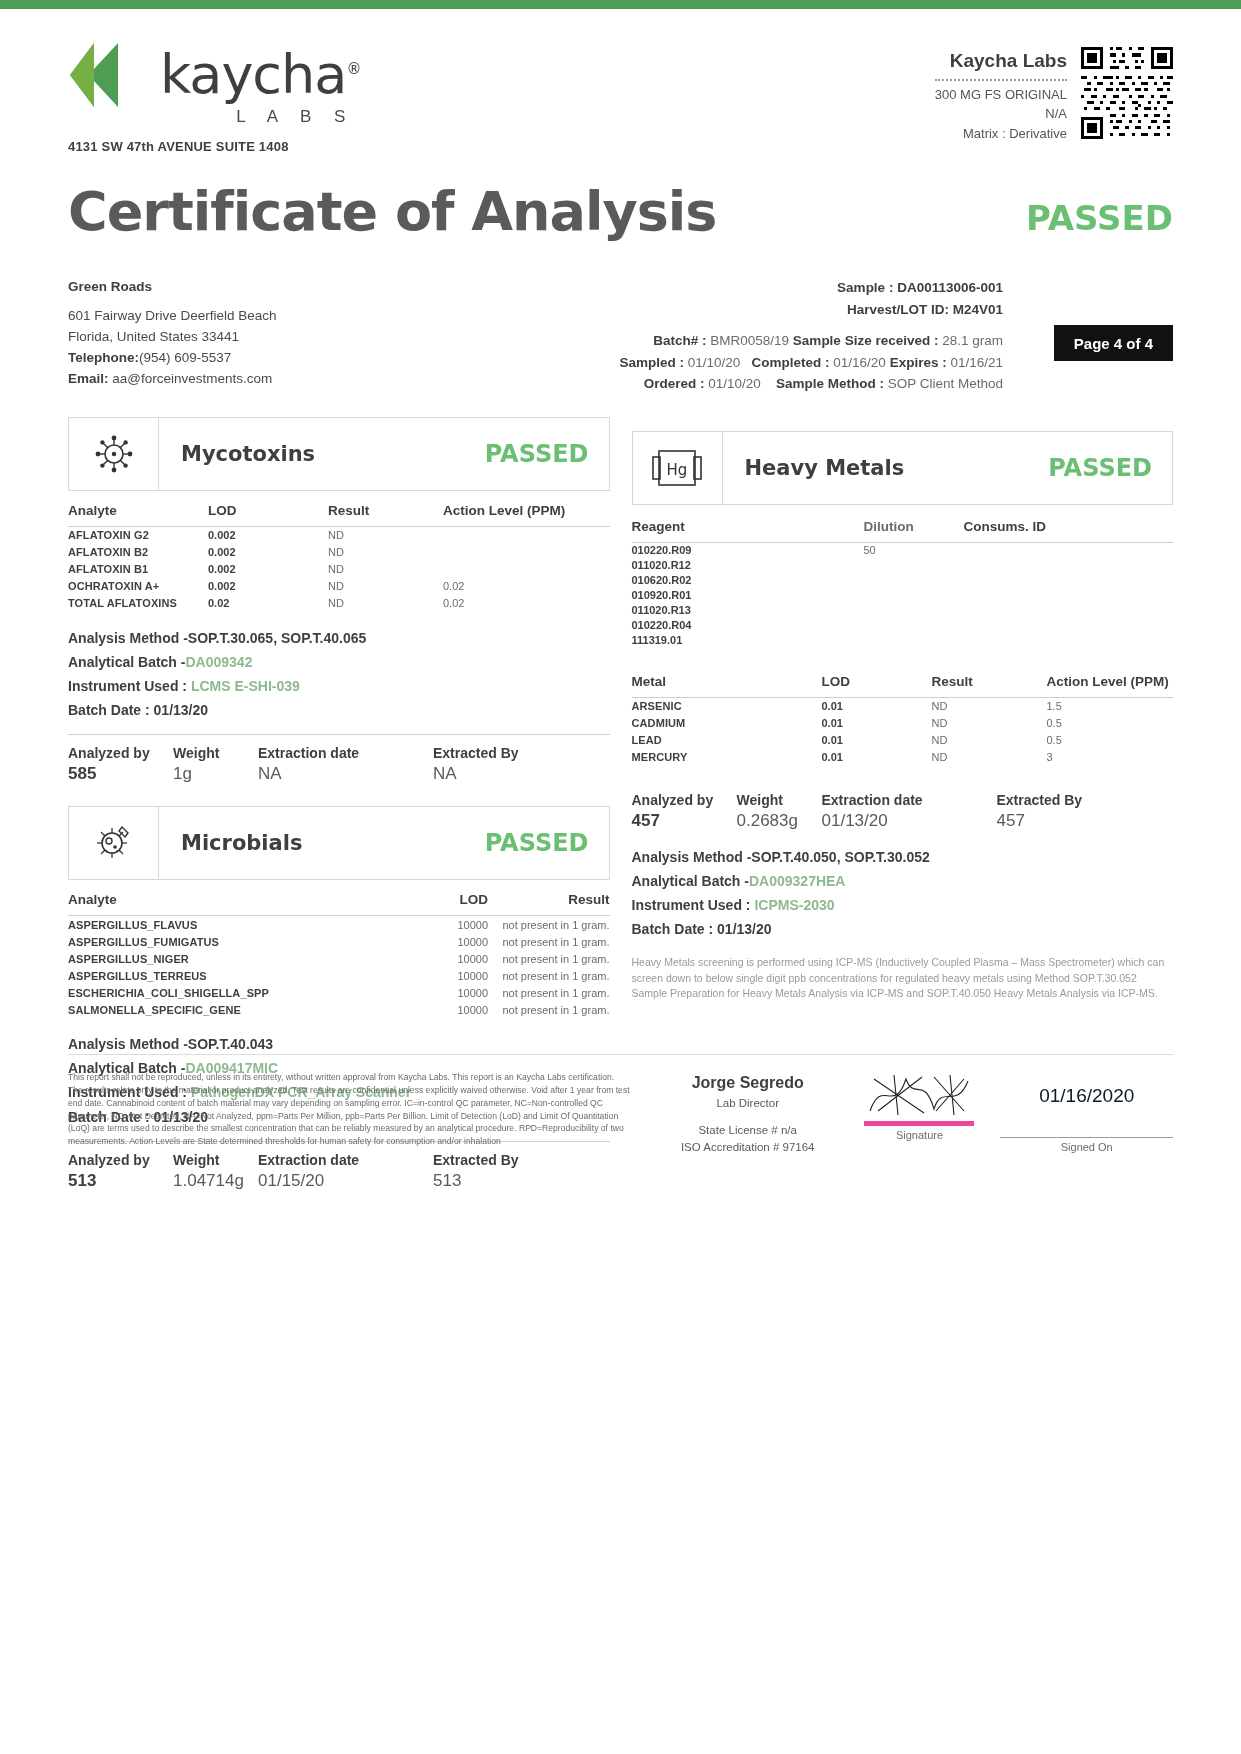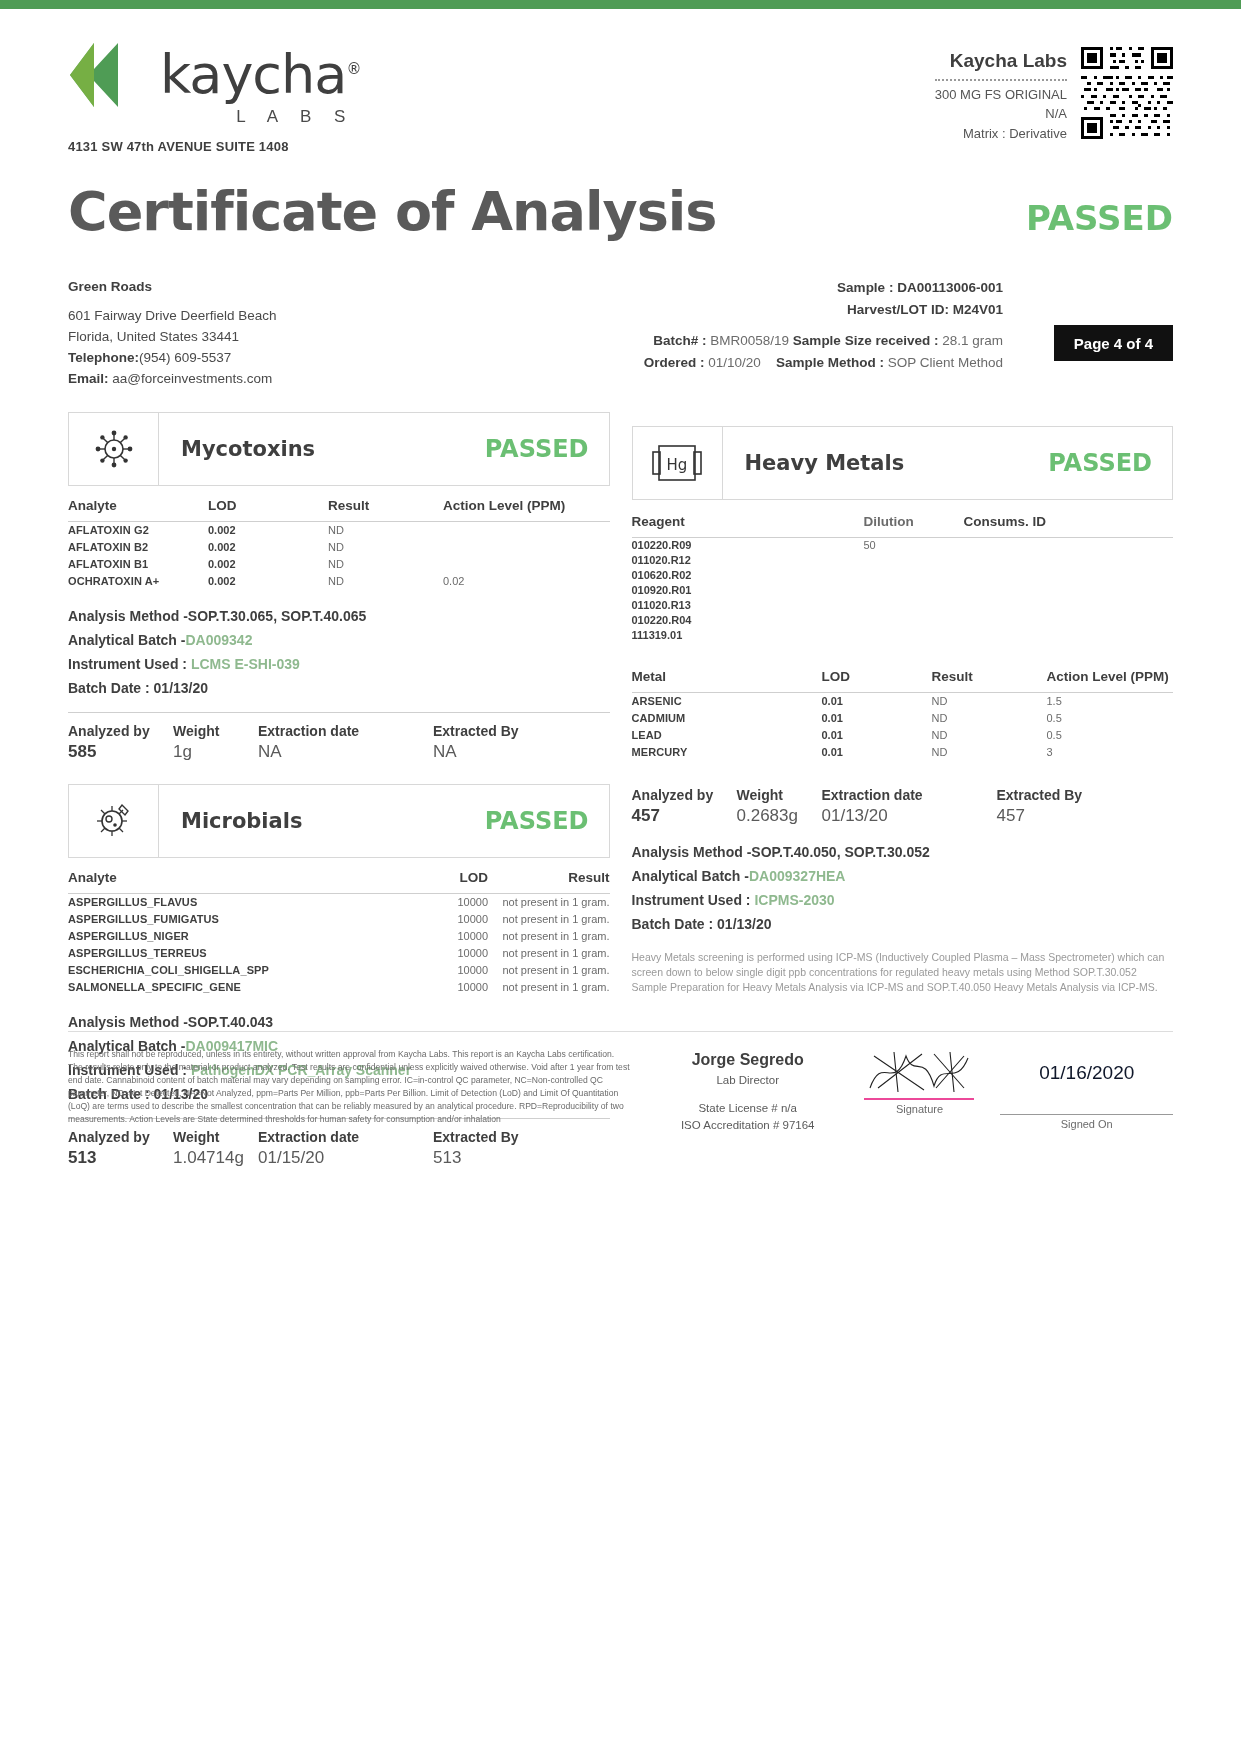--- a/index.html
+++ b/index.html
@@ -78,21 +78,21 @@
   .rg-c3 { flex:1; }
 
   .note { font-size:10.5px; color:#9a9a9a; line-height:1.45; margin-top:14px; }
 
   
   .footer { position:absolute; left:68px; right:68px; bottom:34px; border-top:1px solid #ddd; padding-top:16px; display:flex; gap:26px; align-items:flex-start;}
   .fdisc { width:620px; font-size:8.6px; color:#6b6b6b; line-height:1.5; }
   .fsign { text-align:center; font-size:11.5px; color:#5a5a5a; line-height:1.5; width:200px;}
   .fsign .nm { font-size:16px; font-weight:bold; color:#3f3f3f; }
   .sigbox { width:120px; text-align:center; }
-  .sig-line { border-top:2px solid #ec4899; margin-top:44px; font-size:11px; color:#6b6b6b; padding-top:3px;}
+  .sig-line { border-top:5px solid #ec4899; margin-top:44px; font-size:11px; color:#6b6b6b; padding-top:3px;}
   .datebox { width:190px; text-align:center; }
   .date-val { font-size:19px; color:#0f172a; padding-top:14px;}
   .date-line { border-top:1px solid #999; margin-top:30px; font-size:11px; color:#6b6b6b; padding-top:3px;}
 </style>
 </head>
 <body>
 
 <div class="topbar"></div>
 
 <div class="page">
@@ -247,20 +247,29 @@
       <div><span class="b">Sample :</span> <span class="b">DA00113006-001</span></div>
       <div><span class="b">Harvest/LOT ID:</span> <span class="b">M24V01</span></div>
       <div style="height:10px"></div>
       <div>
         <span class="b">Batch# :</span>
         <span class="v">BMR0058/19</span>
         <span class="b">Sample Size received :</span>
         <span class="v">28.1 gram</span>
       </div>
       <div>
+        <span class="b">Sampled :</span>
+        <span class="v">01/10/20</span>
+        &nbsp;
+        <span class="b">Completed :</span>
+        <span class="v">01/16/20</span>
+        <span class="b">Expires :</span>
+        <span class="v">01/16/21</span>
+      </div>
+      <div>
         <span class="b">Ordered :</span>
         <span class="v">01/10/20</span>
         &nbsp;&nbsp;
         <span class="b">Sample Method :</span>
         <span class="v">SOP Client Method</span>
       </div>
     </div>
     <div class="info-right">
       <div class="page-badge">Page 4 of 4</div>
     </div>
@@ -325,20 +334,26 @@
             </tr>
             <tr>
               <td class="an">AFLATOXIN B1</td>
               <td class="num">0.002</td>
               <td class="res">ND</td>
               <td class="res"></td>
             </tr>
             <tr>
               <td class="an">OCHRATOXIN A+</td>
               <td class="num">0.002</td>
+              <td class="res">ND</td>
+              <td class="res">0.02</td>
+            </tr>
+            <tr>
+              <td class="an">TOTAL AFLATOXINS</td>
+              <td class="num">0.02</td>
               <td class="res">ND</td>
               <td class="res">0.02</td>
             </tr>
           </tbody>
       </table>
 
       <div class="meta-lines">
         <div><span class="k">Analysis Method -</span><span class="k">SOP.T.30.065, SOP.T.40.065</span></div>
         <div><span class="k">Analytical Batch -</span><span class="v">DA009342</span></div>
         <div><span class="k">Instrument Used :</span> <span class="v">LCMS E-SHI-039</span></div>

